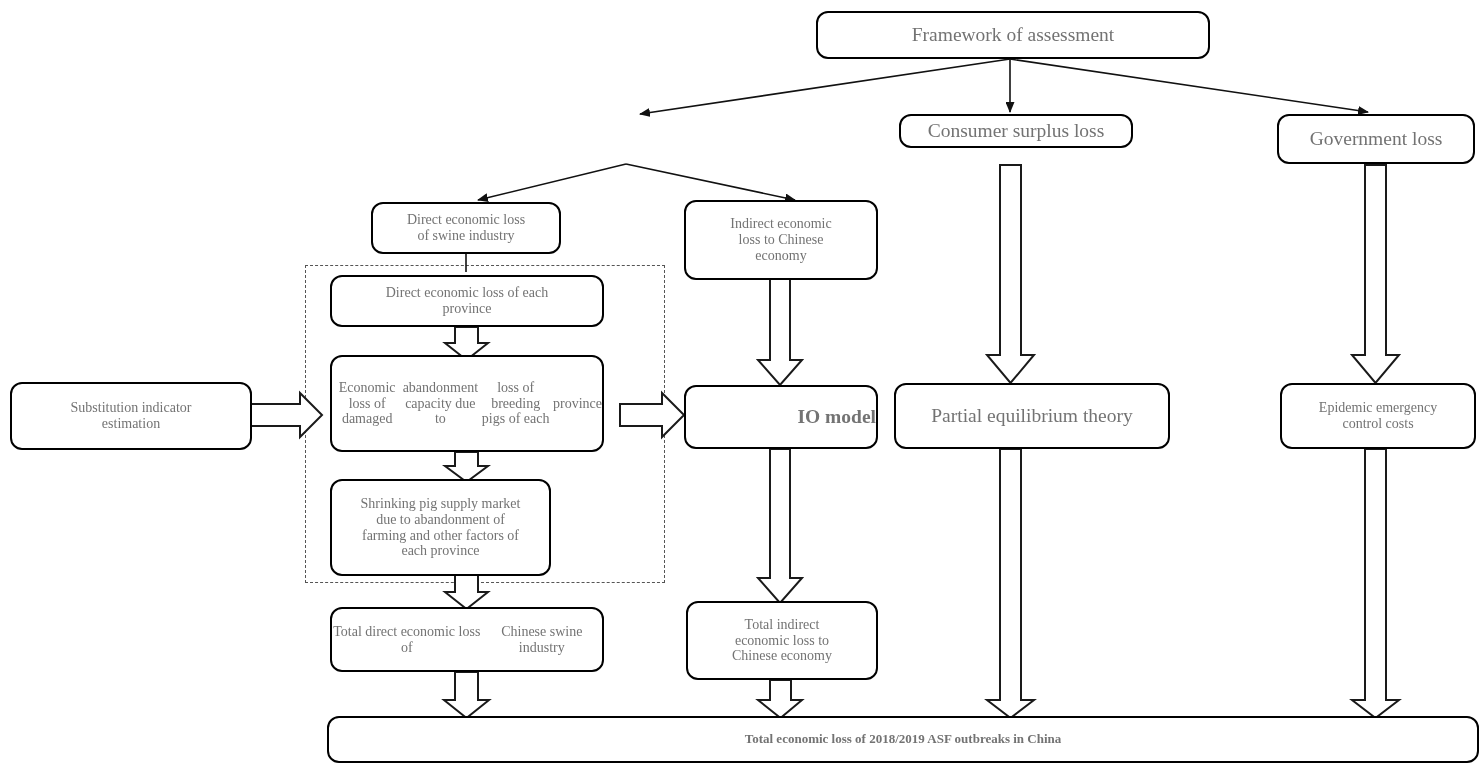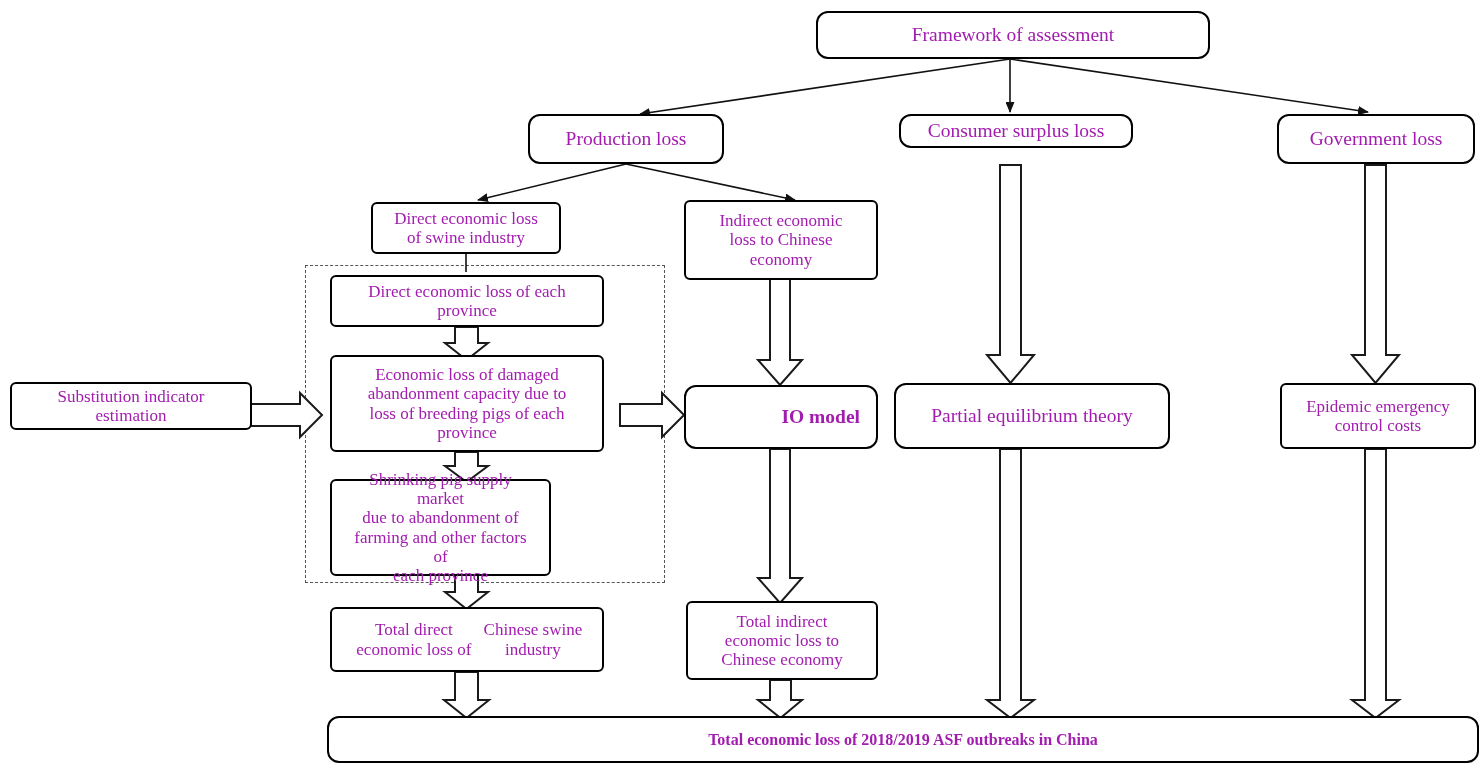--- a/index.html
+++ b/index.html
@@ -19,28 +19,28 @@
   .node {
     position: absolute;
     box-sizing: border-box;
     border: 2.5px solid #000000;
     border-radius: 12px;
     background: #ffffff;
     display: flex;
     align-items: center;
     justify-content: center;
     text-align: center;
-    color: #a21caf;
+    color: #737373;
     line-height: 1.12;
-    padding: 2px 16px;
+    padding: 2px 0;
     z-index: 3;
   }
   .node span { display: block; }
-  .f17 { font-size: 16px; }
-  .f18 { font-size: 17px; border-radius: 6px; }
+  .f17 { font-size: 13px; }
+  .f18 { font-size: 14px; }
   .f19 { font-size: 19.5px; }
   .bold { font-weight: bold; }
   .dashgroup {
     position: absolute;
     box-sizing: border-box;
     border: 1.6px dashed #555555;
     background: transparent;
     z-index: 1;
   }
   svg.edges {
@@ -115,54 +115,51 @@
 
     <path class="blockarrow" d="M1000,449 L1021,449 L1021,700 L1034,700 L1010.5,718 L987,700 L1000,700 Z"></path>
 
     <path class="blockarrow" d="M1365,449 L1386,449 L1386,700 L1399,700 L1375.5,718 L1352,700 L1365,700 Z"></path>
   </svg>
 
   <div class="node f19" style="left:816px; top:11px; width:394px; height:48px;">
     <span>Framework of assessment</span>
   </div>
 
-  <div class="node f19" style="left:528px; top:114px; width:196px; height:50px;">
-    <span>Production loss</span>
-  </div>
 
   <div class="node f19" style="left:899px; top:114px; width:234px; height:34px;">
     <span>Consumer surplus loss</span>
   </div>
 
   <div class="node f19" style="left:1277px; top:114px; width:198px; height:50px;">
     <span>Government loss</span>
   </div>
 
   <div class="node f18" style="left:371px; top:202px; width:190px; height:52px; flex-direction:column;">
     <span>Direct economic loss</span>
     <span>of swine industry</span>
   </div>
 
   <div class="node f18" style="left:684px; top:200px; width:194px; height:80px; flex-direction:column;align-items:center;">
     <span>Indirect economic</span>
     <span>loss to Chinese</span>
     <span>economy</span>
   </div>
 
-  <div class="node f18" style="left:10px; top:382px; width:242px; height:48px; flex-direction:column;">
+  <div class="node f18" style="left:10px; top:382px; width:242px; height:68px; flex-direction:column;">
     <span>Substitution indicator</span>
     <span>estimation</span>
   </div>
 
   <div class="node f18" style="left:330px; top:275px; width:274px; height:52px; flex-direction:column;">
     <span>Direct economic loss of each</span>
     <span>province</span>
   </div>
 
-  <div class="node f18" style="left:330px; top:355px; width:274px; height:97px; flex-direction:column;">
+  <div class="node f18" style="left:330px; top:355px; width:274px; height:97px; flex-direction:row;">
     <span>Economic loss of damaged</span>
     <span>abandonment capacity due to</span>
     <span>loss of breeding pigs of each</span>
     <span>province</span>
   </div>
 
   <div class="node f18" style="left:330px; top:479px; width:221px; height:97px; flex-direction:column;">
     <span>Shrinking pig supply market</span>
     <span>due to abandonment of</span>
     <span>farming and other factors of</span>

